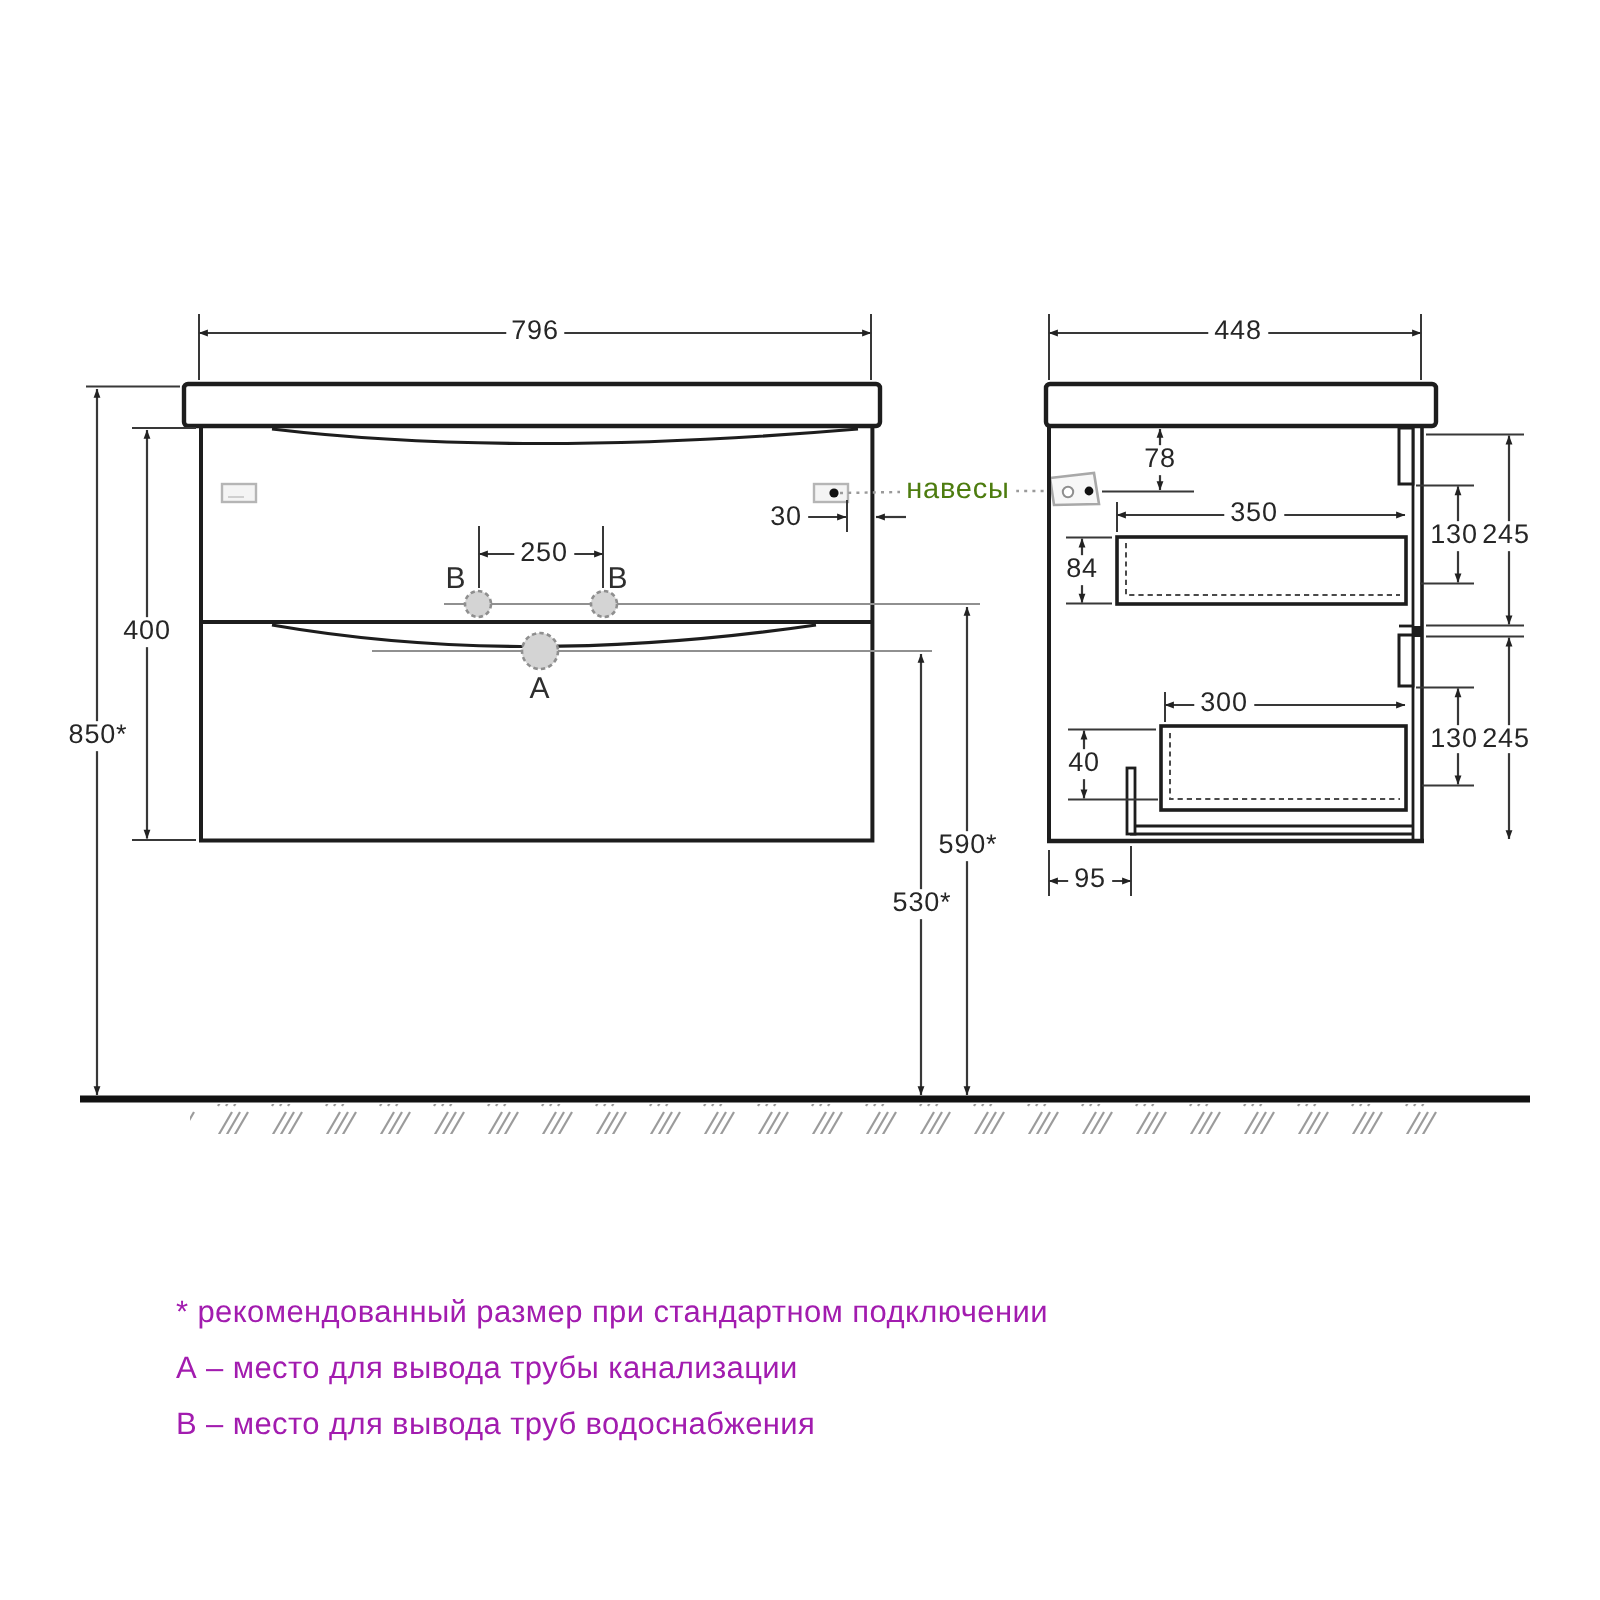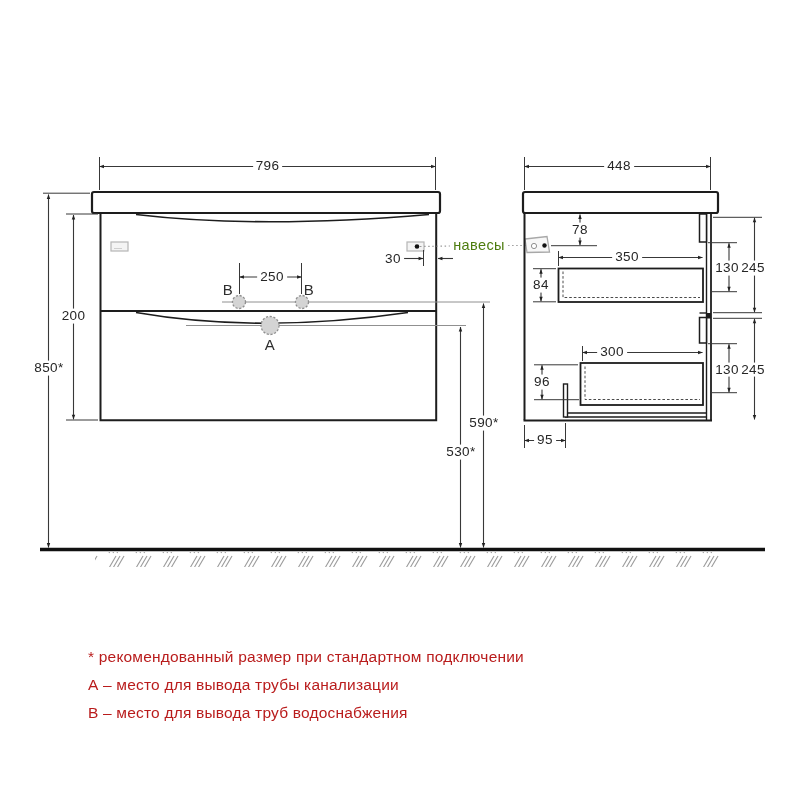--- a/index.html
+++ b/index.html
@@ -5,21 +5,21 @@
   html,body{margin:0;padding:0;background:#ffffff;}
   #stage{position:relative;width:800px;height:800px;background:#fff;overflow:hidden;
          font-family:"Liberation Sans", sans-serif;}
   #draw-svg{position:absolute;left:0;top:0;}
   .lbl{position:absolute;transform:translate(-50%,-50%);background:#fff;
        padding:0 3px;font-size:13.5px;color:#262626;letter-spacing:.4px;
        white-space:nowrap;line-height:1.1;}
   .lbl.nobg{background:transparent;padding:0;}
   .lbl.pt{font-size:15px;color:#2e2e2e;}
   .callout{font-size:14.5px;color:#4d7c0f;}
-  .note{position:absolute;font-size:15.5px;color:#b91c1c;letter-spacing:.2px;
+  .note{position:absolute;font-size:15.5px;color:#a21caf;letter-spacing:.2px;
         white-space:nowrap;}
 </style>
 </head>
 <body>
 
 <div id="stage">
 
   <svg id="draw-svg" width="800" height="800" viewBox="0 0 800 800">
     <defs>
       <marker id="arr" viewBox="0 0 10 10" refX="9.6" refY="5" markerWidth="9" markerHeight="4.2" orient="auto-start-reverse">
@@ -139,30 +139,30 @@
       <line x1="729" y1="243.2" x2="729" y2="291.2" marker-start="url(#arr)" marker-end="url(#arr)"></line>
       <line x1="754.5" y1="217.8" x2="754.5" y2="312.2" marker-start="url(#arr)" marker-end="url(#arr)"></line>
       <line x1="729" y1="344.2" x2="729" y2="392.2" marker-start="url(#arr)" marker-end="url(#arr)"></line>
       <line x1="754.5" y1="318.8" x2="754.5" y2="419.5" marker-start="url(#arr)" marker-end="url(#arr)"></line>
     </g>
   </svg>
 
   <div class="lbl" style="left:267.5px;top:166px">796</div>
   <div class="lbl" style="left:619px;top:166px">448</div>
   <div class="lbl" style="left:49px;top:368px">850*</div>
-  <div class="lbl" style="left:73.5px;top:316px">200</div>
+  <div class="lbl" style="left:73.5px;top:316px">400</div>
   <div class="lbl" style="left:272px;top:277px">250</div>
   <div class="lbl" style="left:393px;top:259px">30</div>
   <div class="lbl" style="left:484px;top:423px">590*</div>
   <div class="lbl" style="left:461px;top:452px">530*</div>
   <div class="lbl" style="left:580px;top:230px">78</div>
   <div class="lbl" style="left:627px;top:257px">350</div>
   <div class="lbl" style="left:541px;top:285px">84</div>
   <div class="lbl" style="left:612px;top:352px">300</div>
-  <div class="lbl" style="left:542px;top:382px">96</div>
+  <div class="lbl" style="left:542px;top:382px">40</div>
   <div class="lbl" style="left:545px;top:440px">95</div>
   <div class="lbl" style="left:727px;top:268px">130</div>
   <div class="lbl" style="left:753px;top:268px">245</div>
   <div class="lbl" style="left:727px;top:369.5px">130</div>
   <div class="lbl" style="left:753px;top:369.5px">245</div>
 
   <div class="lbl pt nobg" style="left:228px;top:290px">В</div>
   <div class="lbl pt nobg" style="left:309px;top:290px">В</div>
   <div class="lbl pt nobg" style="left:270px;top:345px">А</div>
   <div class="lbl callout" style="left:479px;top:245.5px">навесы</div>

